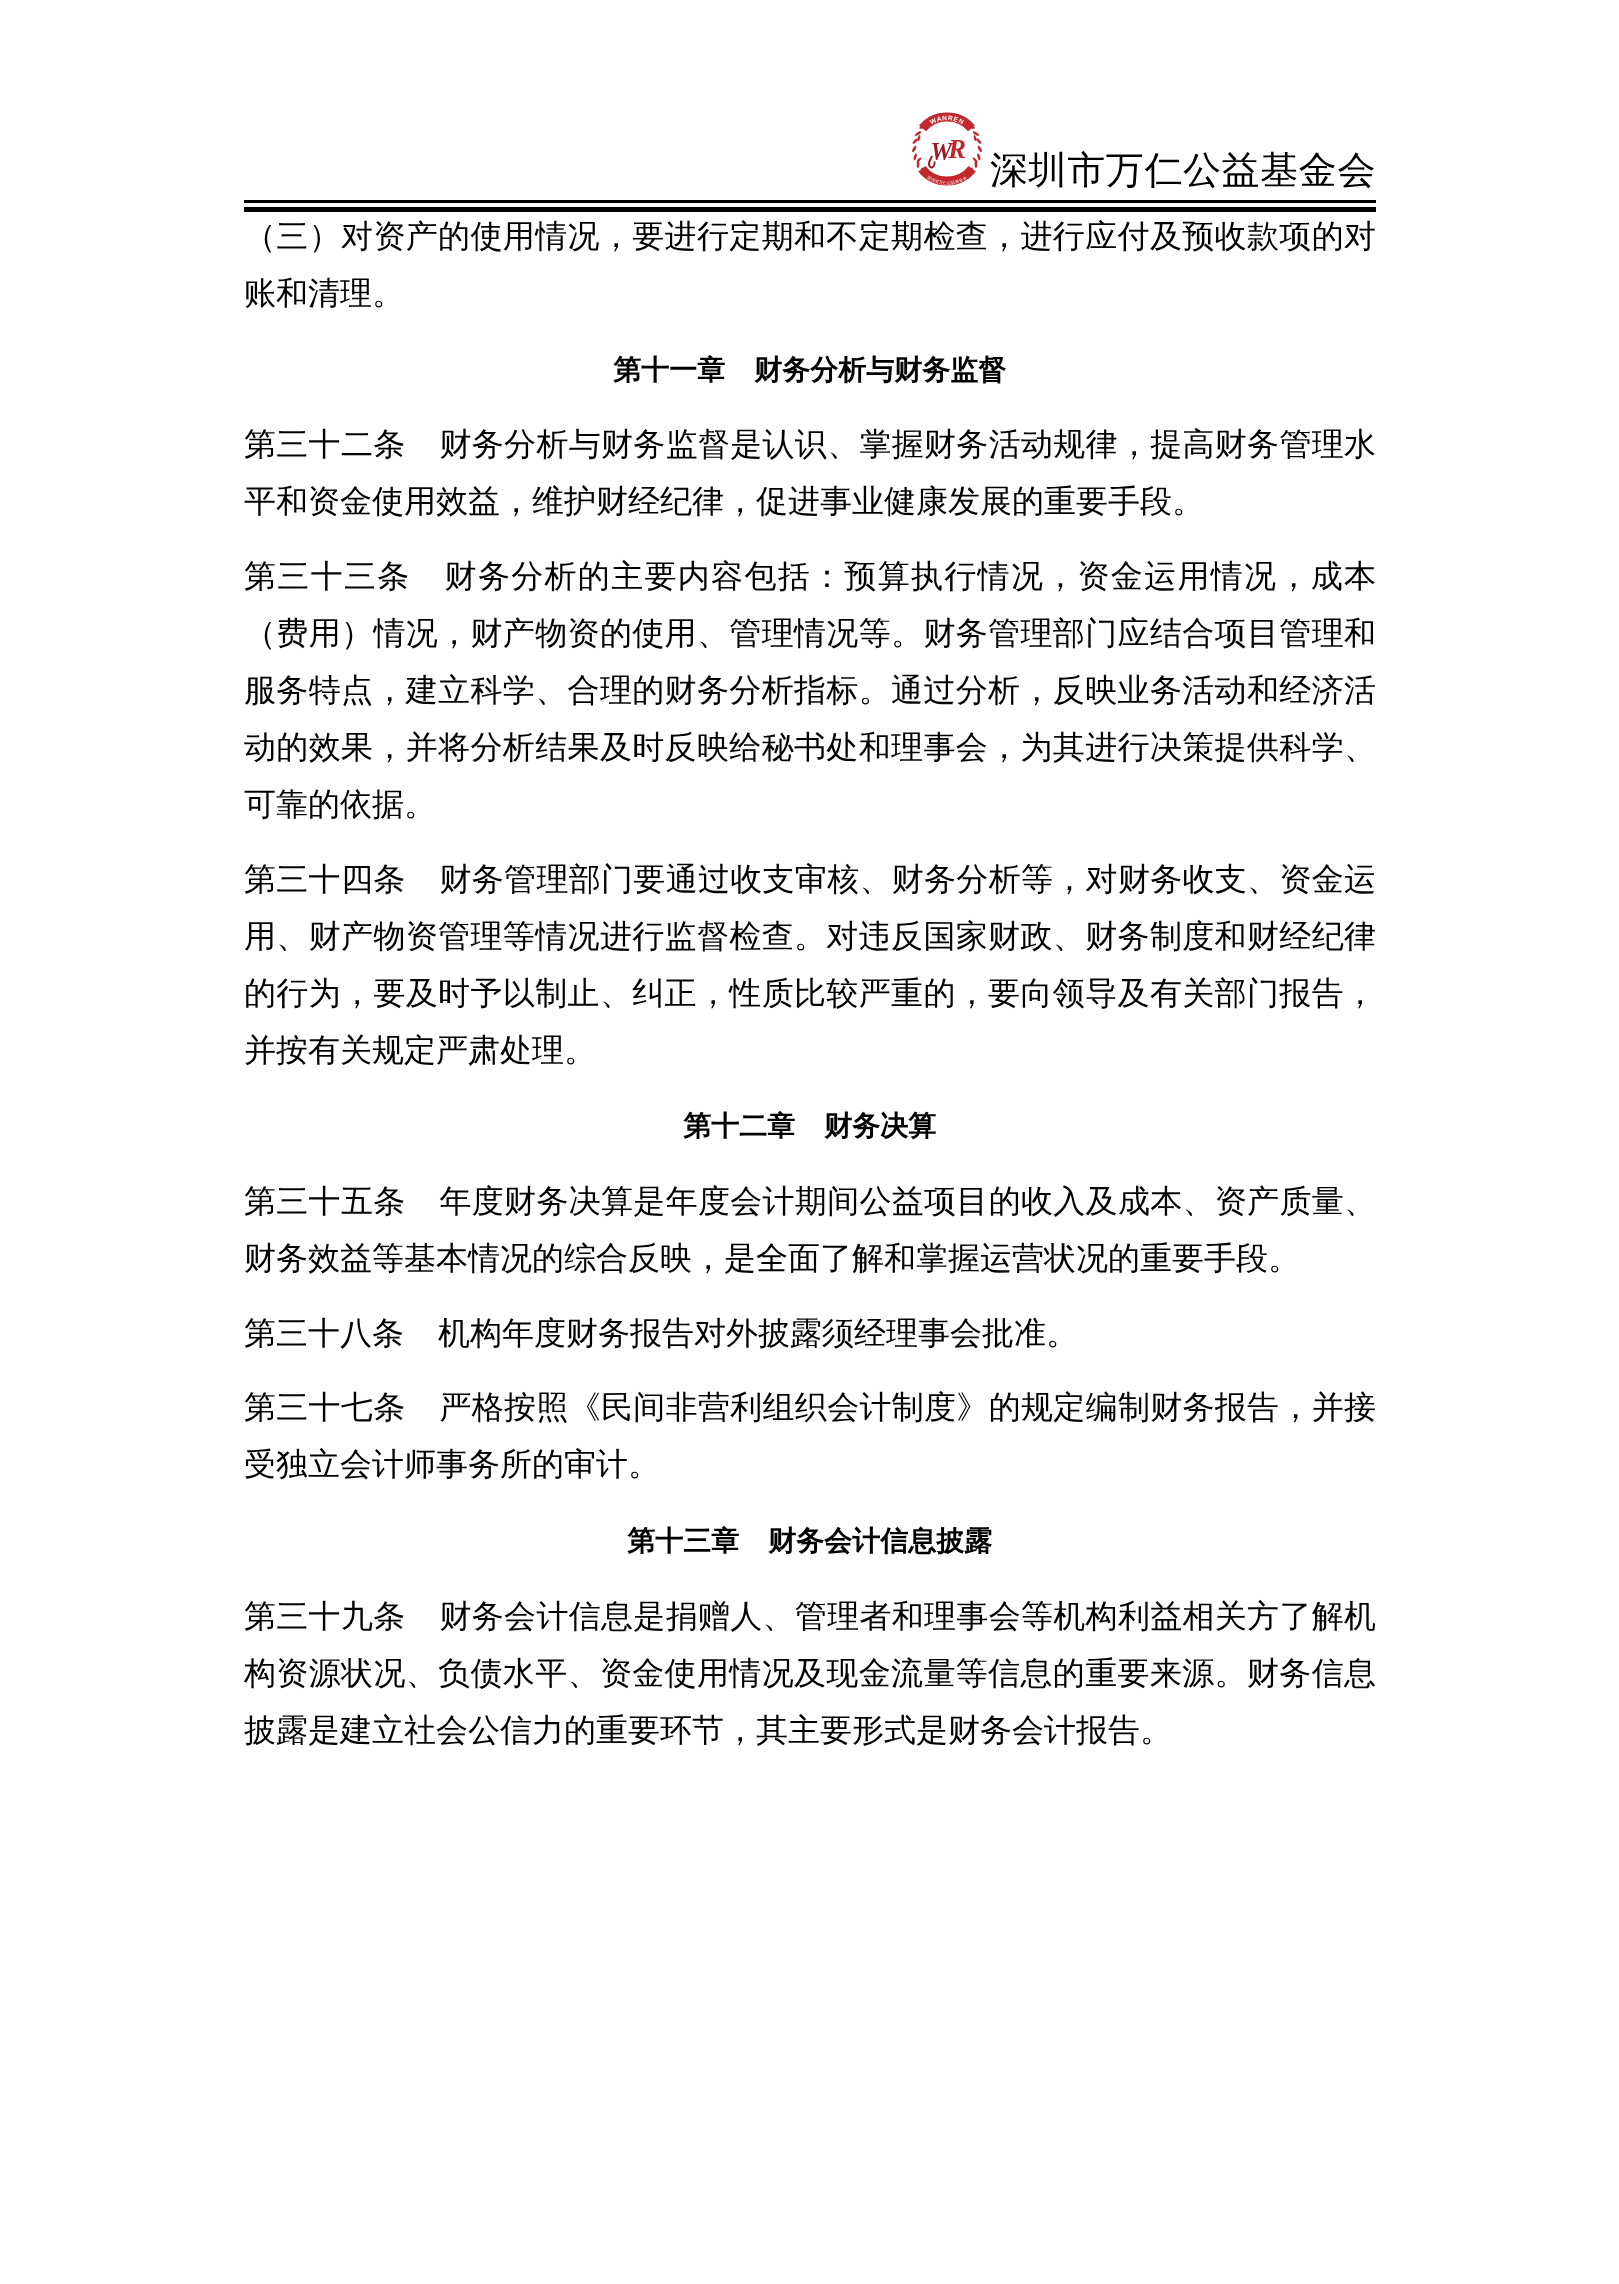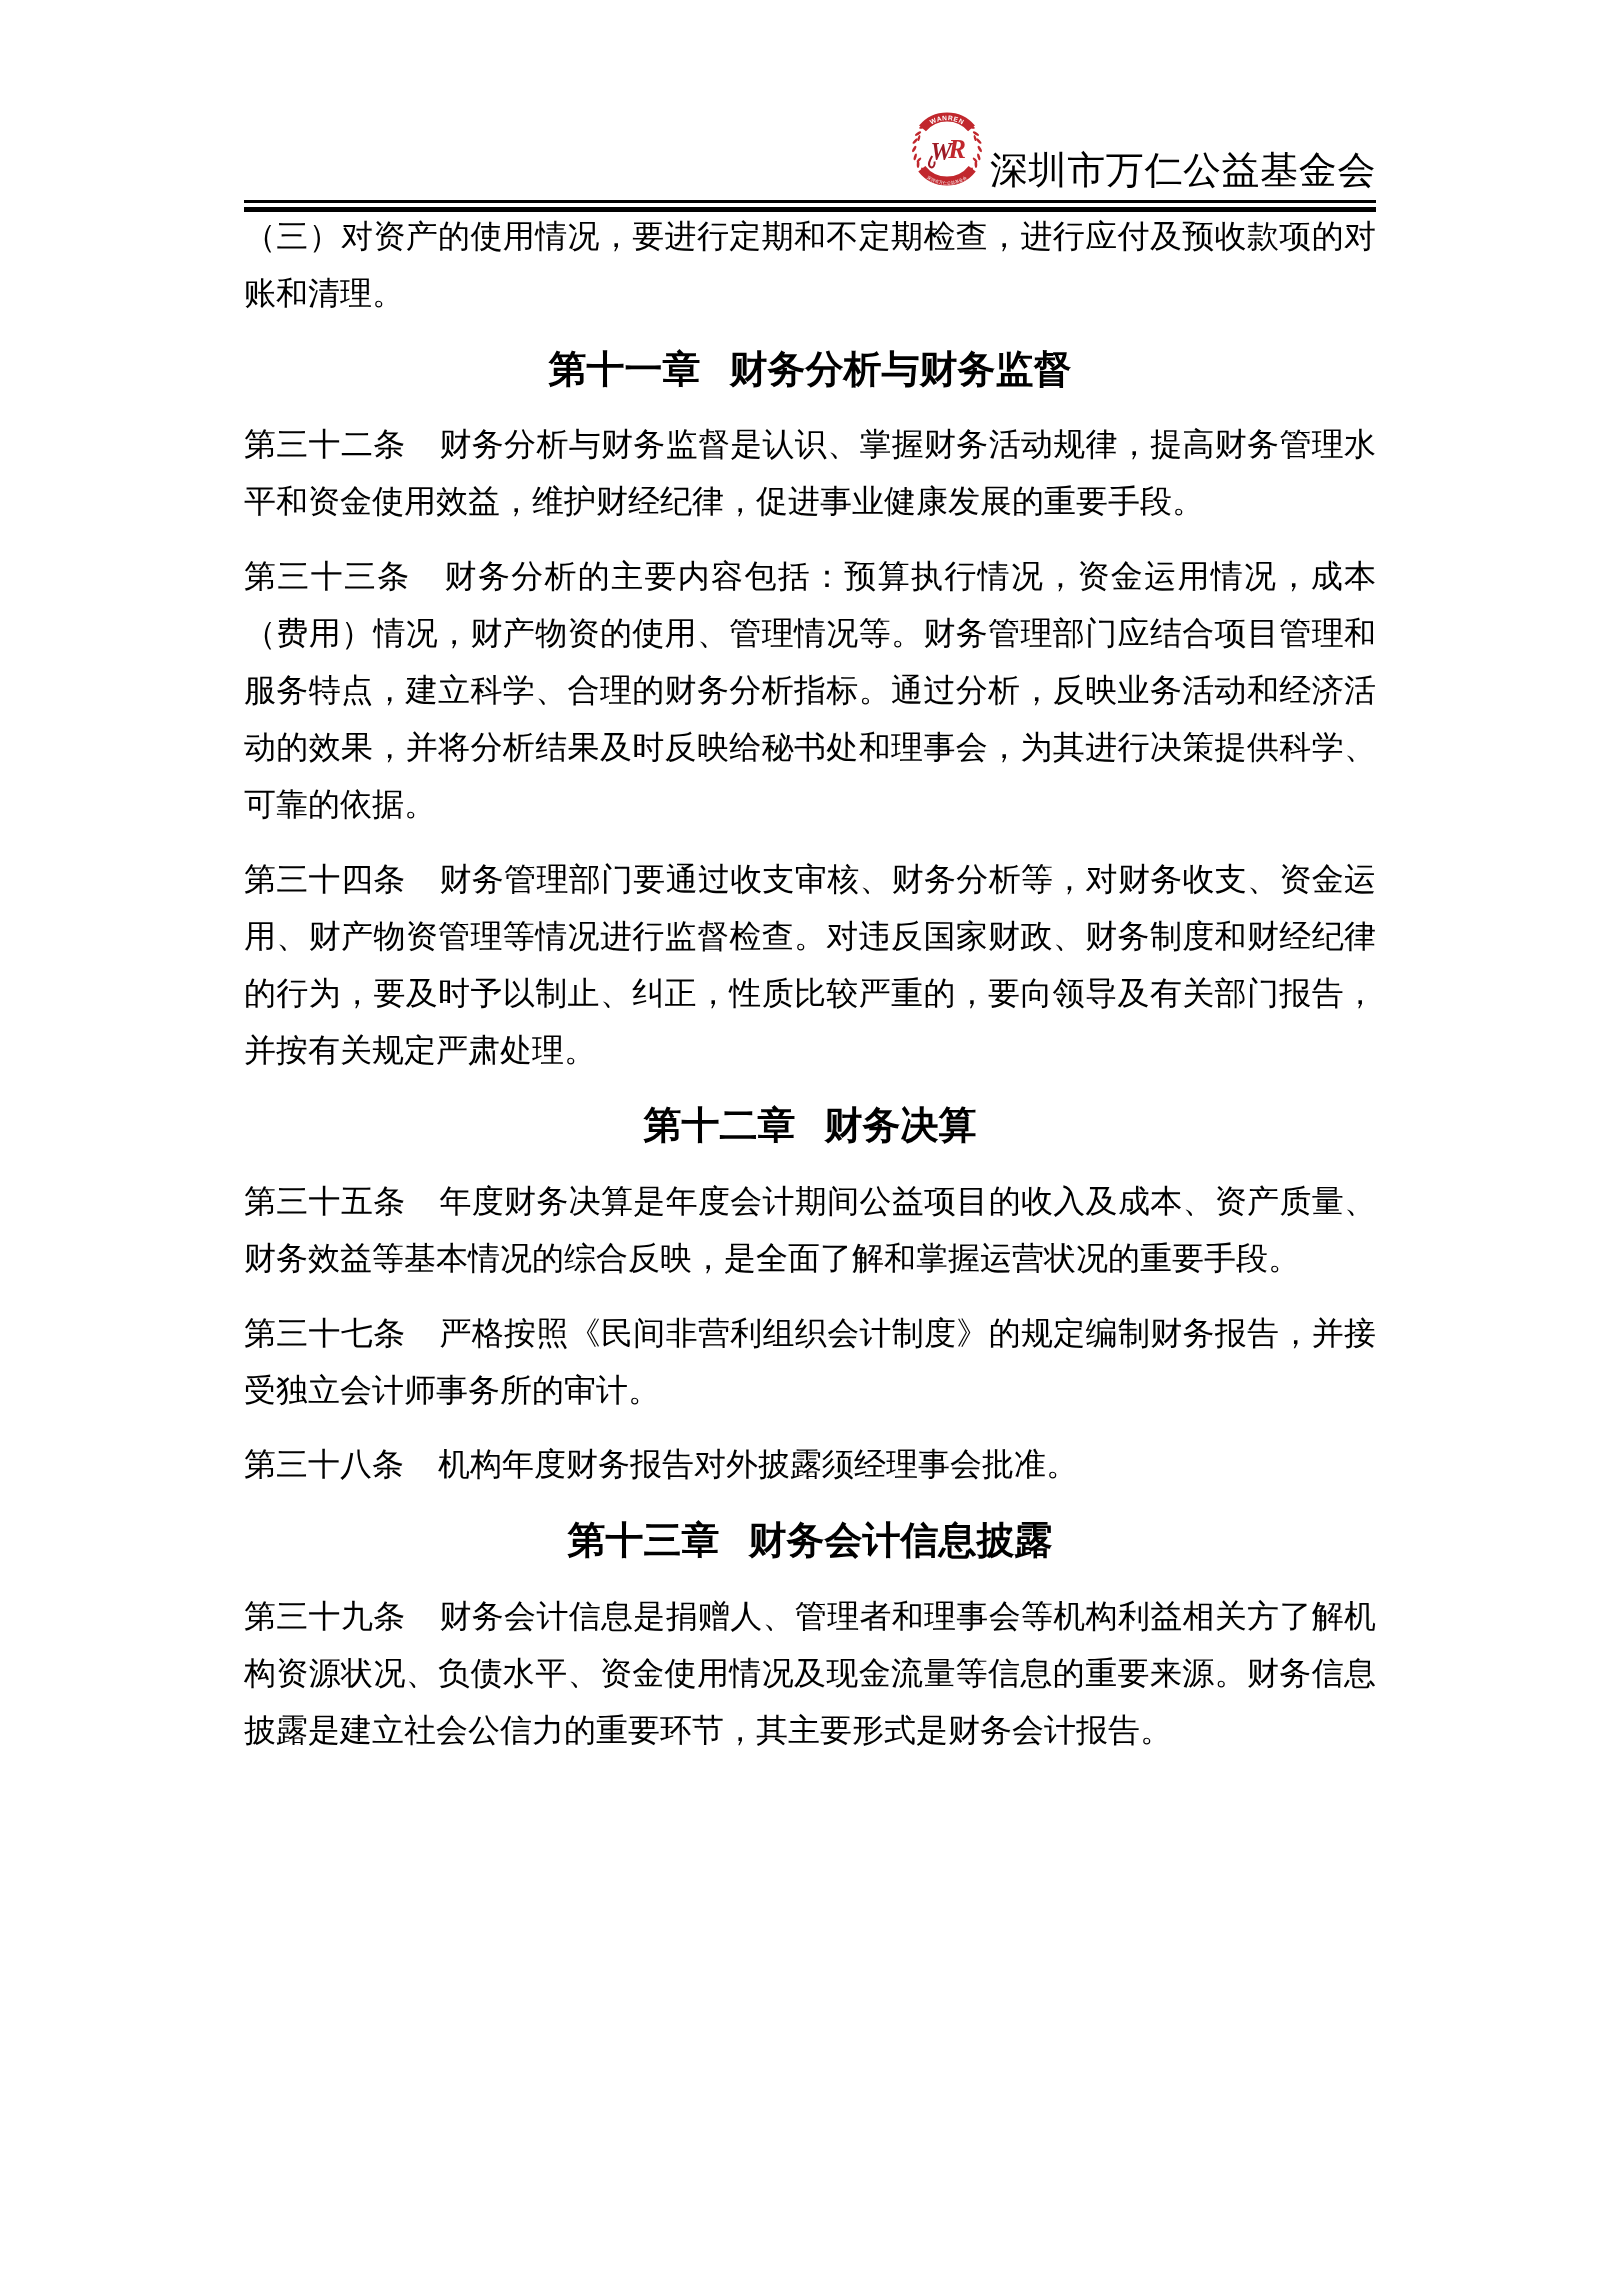--- a/index.html
+++ b/index.html
@@ -30,21 +30,21 @@
   
   .content{
     position:absolute;left:244px;top:208px;width:1132px;
     font-size:32px;line-height:57px;
     text-align:justify;
   }
   .content p{margin:17.6px 0;}
   .content p:first-child{margin-top:0;}
   .term{font-weight:normal;margin-right:34px;}
   h2.chapter{
-    font-size:38px;line-height:57px;font-weight:bold;
+    font-size:28px;line-height:57px;font-weight:bold;
     text-align:center;margin:18.7px 0;
   }
   h2.chapter .ch-no{margin-right:29px;}
 </style>
 </head>
 <body>
 
 <div class="page">
 
   <div class="header">
@@ -102,20 +102,20 @@
   </div>
 
   <div class="content" id="doc-content">
       <p><span>（三）对资产的使用情况，要进行定期和不定期检查，进行应付及预收款项的对账和清理。</span></p>
       <h2 class="chapter"><span class="ch-no">第十一章</span><span>财务分析与财务监督</span></h2>
       <p><span class="term">第三十二条</span><span>财务分析与财务监督是认识、掌握财务活动规律，提高财务管理水平和资金使用效益，维护财经纪律，促进事业健康发展的重要手段。</span></p>
       <p><span class="term">第三十三条</span><span>财务分析的主要内容包括：预算执行情况，资金运用情况，成本（费用）情况，财产物资的使用、管理情况等。财务管理部门应结合项目管理和服务特点，建立科学、合理的财务分析指标。通过分析，反映业务活动和经济活动的效果，并将分析结果及时反映给秘书处和理事会，为其进行决策提供科学、可靠的依据。</span></p>
       <p><span class="term">第三十四条</span><span>财务管理部门要通过收支审核、财务分析等，对财务收支、资金运用、财产物资管理等情况进行监督检查。对违反国家财政、财务制度和财经纪律的行为，要及时予以制止、纠正，性质比较严重的，要向领导及有关部门报告，并按有关规定严肃处理。</span></p>
       <h2 class="chapter"><span class="ch-no">第十二章</span><span>财务决算</span></h2>
       <p><span class="term">第三十五条</span><span>年度财务决算是年度会计期间公益项目的收入及成本、资产质量、财务效益等基本情况的综合反映，是全面了解和掌握运营状况的重要手段。</span></p>
+      <p><span class="term">第三十八条</span><span>机构年度财务报告对外披露须经理事会批准。</span></p>
       <p><span class="term">第三十七条</span><span>严格按照《民间非营利组织会计制度》的规定编制财务报告，并接受独立会计师事务所的审计。</span></p>
-      <p><span class="term">第三十八条</span><span>机构年度财务报告对外披露须经理事会批准。</span></p>
       <h2 class="chapter"><span class="ch-no">第十三章</span><span>财务会计信息披露</span></h2>
       <p><span class="term">第三十九条</span><span>财务会计信息是捐赠人、管理者和理事会等机构利益相关方了解机构资源状况、负债水平、资金使用情况及现金流量等信息的重要来源。财务信息披露是建立社会公信力的重要环节，其主要形式是财务会计报告。</span></p>
     </div>
 
 </div>
 
 
 </body></html>

